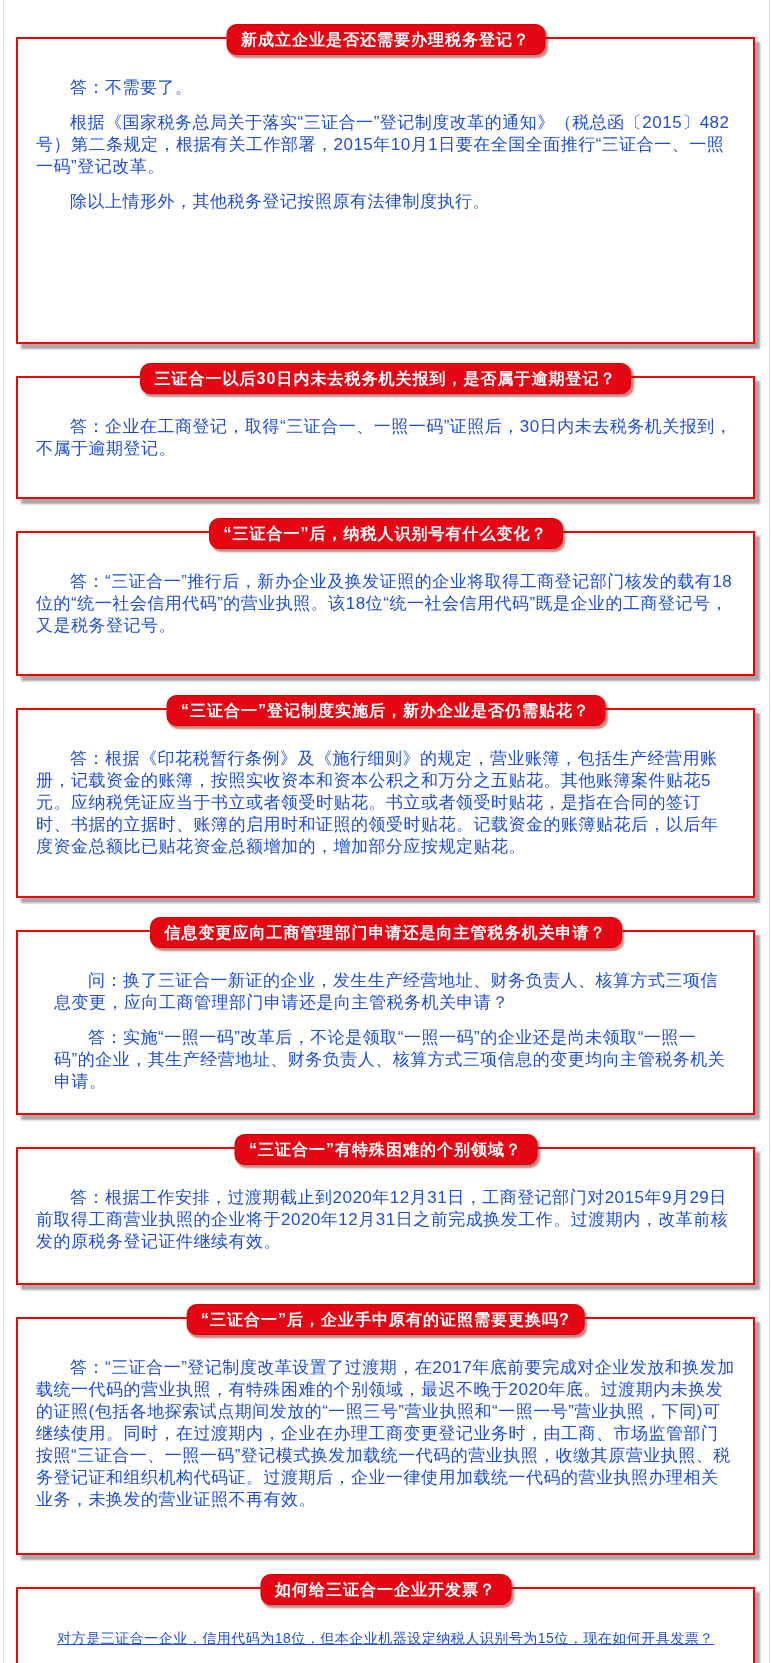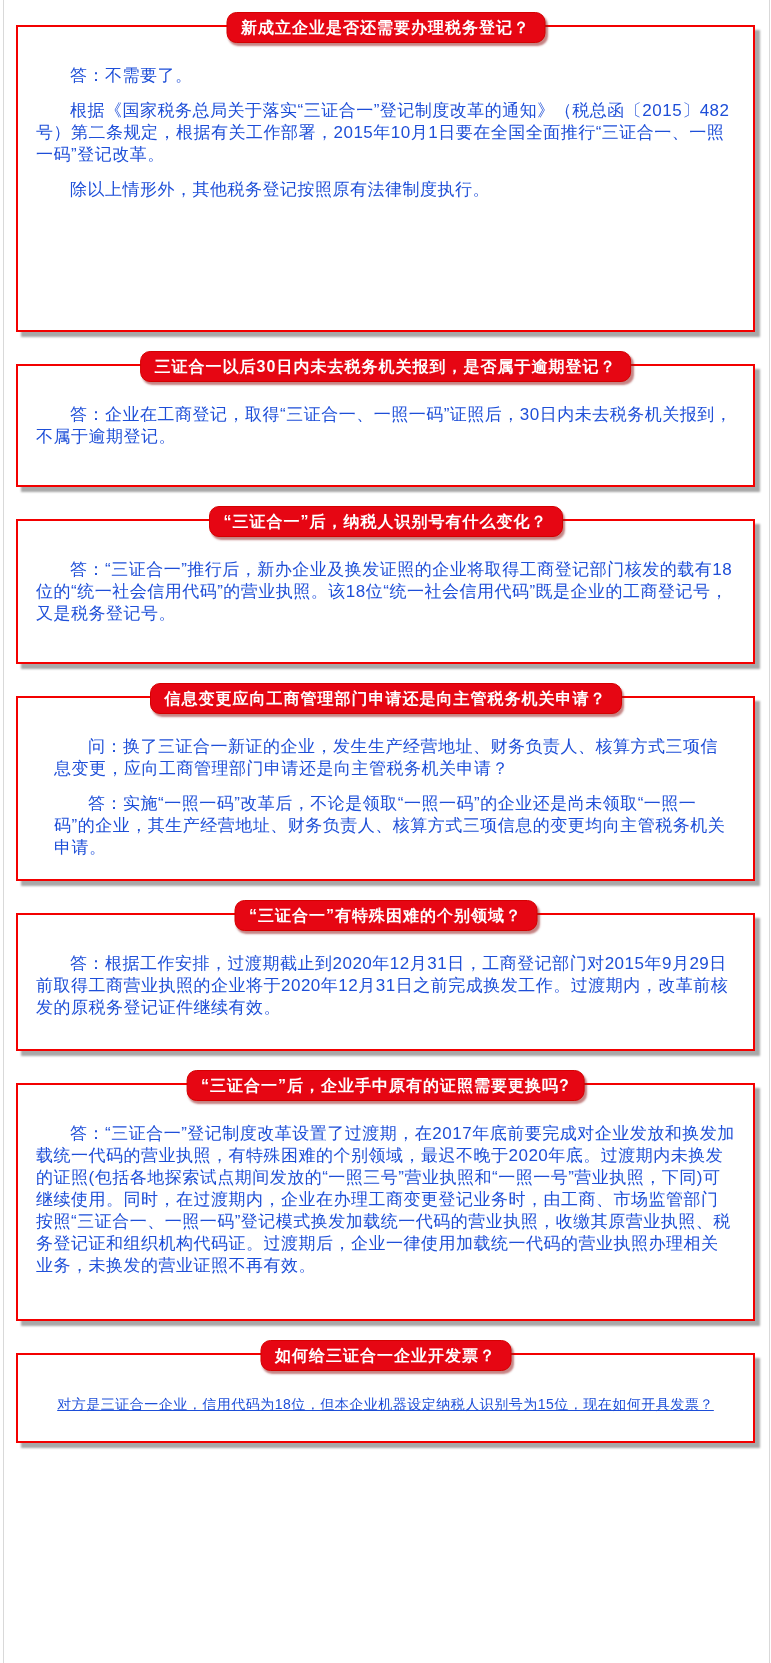--- a/index.html
+++ b/index.html
@@ -15,21 +15,21 @@
     position:relative;
     padding:25px 16px 0 16px;
     box-sizing:border-box;
   }
   .qa-box{
     position:relative;
     background:#ffffff;
     border:2px solid #f30000;
     box-shadow:5px 5px 2px #a8a8a8;
     box-sizing:border-box;
-    margin:0 0 32px 0;
+    margin:12px 0 32px 0;
     padding:38px 18px 14px 18px;
   }
   .banner{
     position:absolute;
     top:-15px;left:50%;
     transform:translateX(-50%);
     white-space:nowrap;
     background:#e60613;
     border:1px solid #d40000;
     border-radius:10px;
@@ -86,20 +86,26 @@
     </div>
   </section>
 
   <section class="qa-box s3">
     <div class="banner">“三证合一”后，纳税人识别号有什么变化？</div>
     <div class="qa-body">
       <p>答：“三证合一”推行后，新办企业及换发证照的企业将取得工商登记部门核发的载有18位的“统一社会信用代码”的营业执照。该18位“统一社会信用代码”既是企业的工商登记号，又是税务登记号。</p>
     </div>
   </section>
 
+  <section class="qa-box s4">
+    <div class="banner">“三证合一”登记制度实施后，新办企业是否仍需贴花？</div>
+    <div class="qa-body">
+      <p>答：根据《印花税暂行条例》及《施行细则》的规定，营业账簿，包括生产经营用账册，记载资金的账簿，按照实收资本和资本公积之和万分之五贴花。其他账簿案件贴花5元。应纳税凭证应当于书立或者领受时贴花。书立或者领受时贴花，是指在合同的签订时、书据的立据时、账簿的启用时和证照的领受时贴花。记载资金的账簿贴花后，以后年度资金总额比已贴花资金总额增加的，增加部分应按规定贴花。</p>
+    </div>
+  </section>
 
   <section class="qa-box s5">
     <div class="banner">信息变更应向工商管理部门申请还是向主管税务机关申请？</div>
     <div class="qa-body">
       <p>问：换了三证合一新证的企业，发生生产经营地址、财务负责人、核算方式三项信息变更，应向工商管理部门申请还是向主管税务机关申请？</p>
       <p>答：实施“一照一码”改革后，不论是领取“一照一码”的企业还是尚未领取“一照一码”的企业，其生产经营地址、财务负责人、核算方式三项信息的变更均向主管税务机关申请。</p>
     </div>
   </section>
 
   <section class="qa-box s6">

